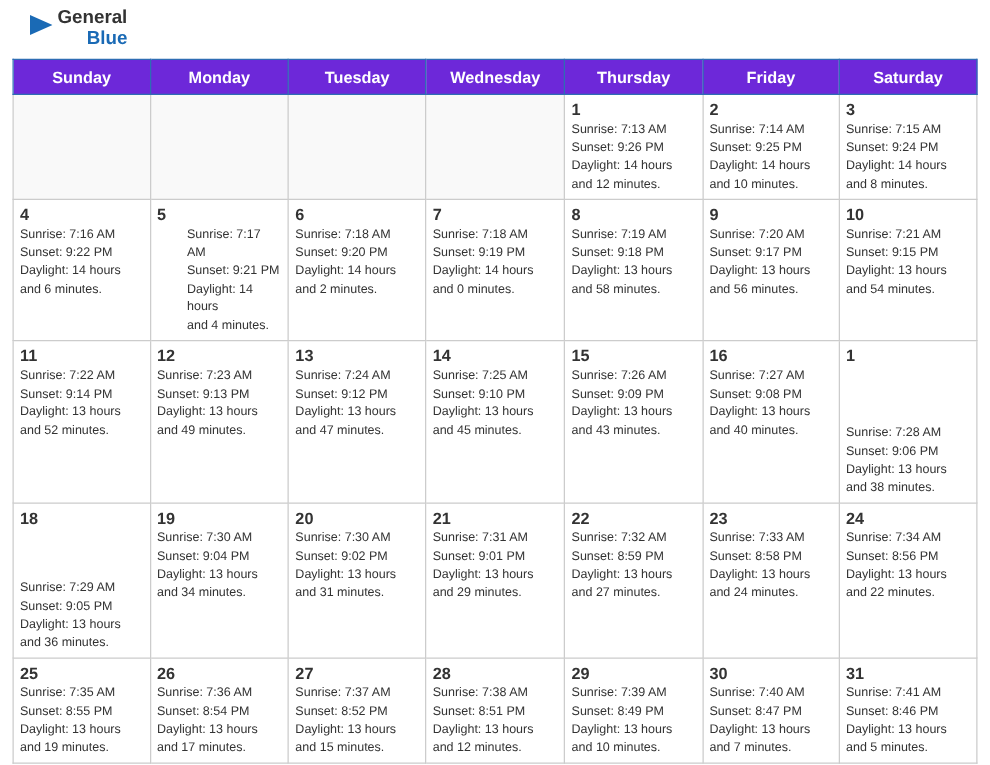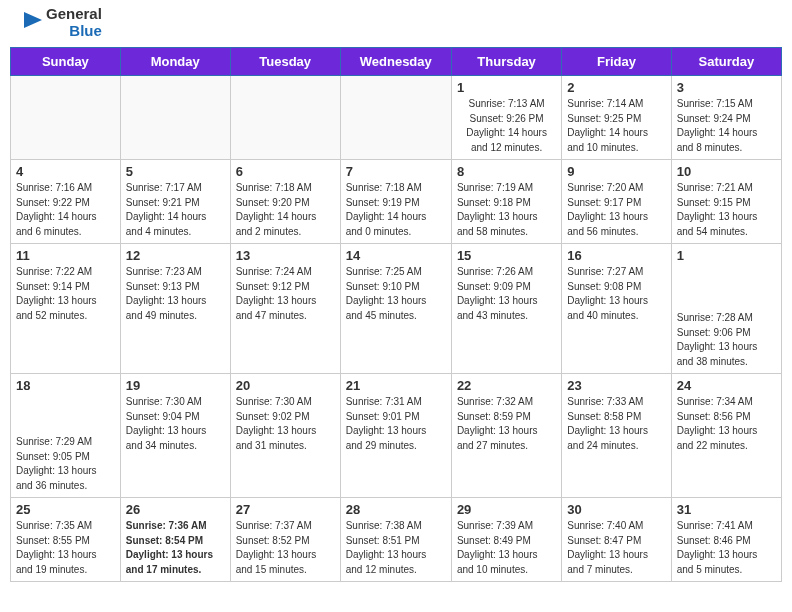--- a/index.html
+++ b/index.html
@@ -111,21 +111,21 @@
       </tr>
   </thead>
   <tbody id="calendar-body">
       <tr>
         <td class="day-cell empty"></td>
         <td class="day-cell empty"></td>
         <td class="day-cell empty"></td>
         <td class="day-cell empty"></td>
         <td class="day-cell">
           <span class="day-num">1</span>
-          <div class="day-info" style="white-space: pre-line; text-align: center;">Sunrise: 7:13 AM
+          <div class="day-info" style="white-space: pre-line;">Sunrise: 7:13 AM
 Sunset: 9:26 PM
 Daylight: 14 hours
 and 12 minutes.</div>
         </td>
         <td class="day-cell">
           <span class="day-num">2</span>
           <div class="day-info" style="white-space: pre-line;">Sunrise: 7:14 AM
 Sunset: 9:25 PM
 Daylight: 14 hours
 and 10 minutes.</div>
@@ -141,21 +141,21 @@
       <tr>
         <td class="day-cell">
           <span class="day-num">4</span>
           <div class="day-info" style="white-space: pre-line;">Sunrise: 7:16 AM
 Sunset: 9:22 PM
 Daylight: 14 hours
 and 6 minutes.</div>
         </td>
         <td class="day-cell">
           <span class="day-num">5</span>
-          <div class="day-info" style="white-space: pre-line;">Sunrise: 7:17 AM
+          <div class="day-info" style="white-space: pre-line; margin-left: 24px;">Sunrise: 7:17 AM
 Sunset: 9:21 PM
 Daylight: 14 hours
 and 4 minutes.</div>
         </td>
         <td class="day-cell">
           <span class="day-num">6</span>
           <div class="day-info" style="white-space: pre-line;">Sunrise: 7:18 AM
 Sunset: 9:20 PM
 Daylight: 14 hours
 and 2 minutes.</div>
@@ -294,21 +294,21 @@
       <tr>
         <td class="day-cell">
           <span class="day-num">25</span>
           <div class="day-info" style="white-space: pre-line;">Sunrise: 7:35 AM
 Sunset: 8:55 PM
 Daylight: 13 hours
 and 19 minutes.</div>
         </td>
         <td class="day-cell">
           <span class="day-num">26</span>
-          <div class="day-info" style="white-space: pre-line; font-weight: bold;">Sunrise: 7:36 AM
+          <div class="day-info" style="white-space: pre-line;">Sunrise: 7:36 AM
 Sunset: 8:54 PM
 Daylight: 13 hours
 and 17 minutes.</div>
         </td>
         <td class="day-cell">
           <span class="day-num">27</span>
           <div class="day-info" style="white-space: pre-line;">Sunrise: 7:37 AM
 Sunset: 8:52 PM
 Daylight: 13 hours
 and 15 minutes.</div>

